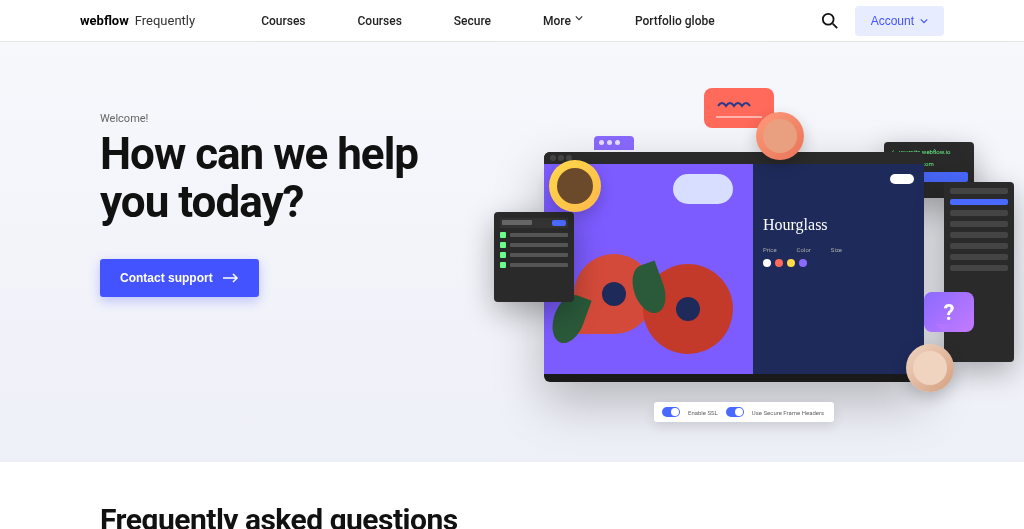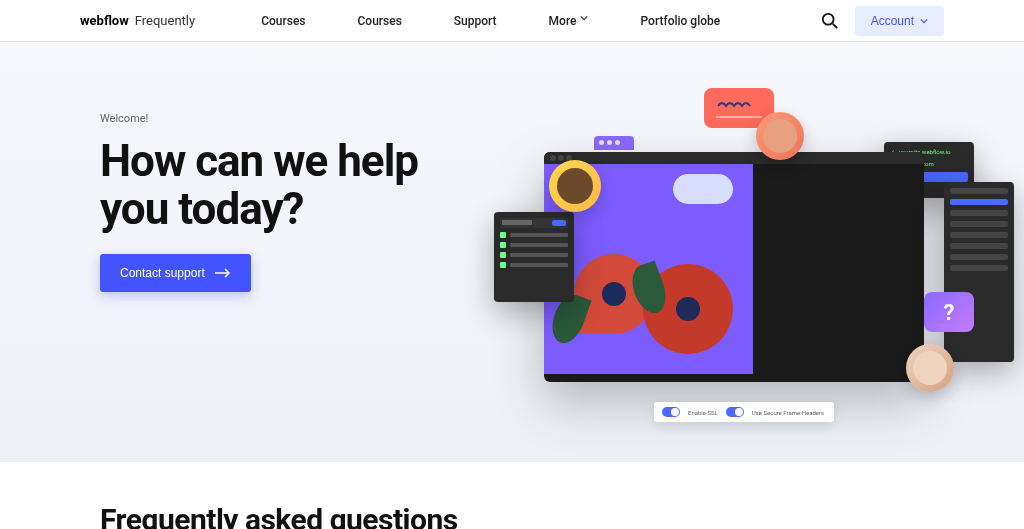--- a/index.html
+++ b/index.html
@@ -12,24 +12,24 @@
     .logo-light { font-weight: 400; color: #333; }
     .nav { display: flex; gap: 20px; margin-left: 12px; }
     .nav-item { font-size: 12px; color: #222; text-decoration: none; font-weight: 500; margin-left: 32px; }
     .nav-item.more { display: flex; align-items: flex-start; gap: 4px; }
     .header-right { display: flex; align-items: center; gap: 16px; }
     .search-icon { width: 18px; height: 18px; cursor: pointer; }
     .account-btn { background: #e8ecff; color: #4353ff; padding: 8px 16px; border-radius: 4px; border: none; font-size: 12px; font-weight: 500; display: flex; align-items: center; gap: 6px; cursor: pointer; }
     
     .hero { background: linear-gradient(180deg, #f7f8fc 0%, #eef0f8 100%); padding: 70px 0 60px 0; position: relative; overflow: hidden; min-height: 420px; }
     .hero-content { padding-left: 100px; max-width: 480px; position: relative; z-index: 2; }
-    .hero-eyebrow { font-size: 11px; color: #666; margin-bottom: 12px; }
-    .hero-title { font-size: 44px; font-weight: 700; line-height: 1.1; color: #111; margin-bottom: 20px; letter-spacing: -1px; }
+    .hero-eyebrow { font-size: 11px; color: #666; margin-bottom: 5px; }
+    .hero-title { font-size: 44px; font-weight: 700; line-height: 1.1; color: #111; margin-bottom: 32px; letter-spacing: -1px; }
     .hero-desc { font-size: 13px; color: #555; line-height: 1.5; margin-bottom: 26px; max-width: 340px; }
-    .hero-cta { background: #4353ff; color: #fff; border: none; padding: 12px 20px; font-size: 12px; font-weight: 400; display: inline-flex; align-items: center; gap: 10px; cursor: pointer; border-radius: 3px; box-shadow: 0 4px 12px rgba(67,83,255,0.3); }
+    .hero-cta { background: #4353ff; color: #fff; border: none; padding: 12px 20px; font-size: 12px; font-weight: 700; display: inline-flex; align-items: center; gap: 10px; cursor: pointer; border-radius: 3px; box-shadow: 0 4px 12px rgba(67,83,255,0.3); }
     
     .illustration { position: absolute; right: 20px; top: 50px; width: 500px; height: 340px; }
     .main-editor { position: absolute; left: 40px; top: 60px; width: 380px; height: 230px; background: #1a1a1a; border-radius: 6px; box-shadow: 0 20px 50px rgba(0,0,0,0.25); overflow: hidden; }
     .editor-top { height: 12px; background: #2a2a2a; display: flex; gap: 2px; padding: 3px 6px; }
     .editor-dot { width: 6px; height: 6px; border-radius: 50%; background: #444; }
     .editor-canvas { height: 210px; display: flex; }
     .canvas-left { width: 55%; background: #7c5cff; position: relative; overflow: hidden; }
     .flower { position: absolute; }
     .flower-1 { width: 80px; height: 80px; background: #d44a3a; border-radius: 50% 50% 50% 0; bottom: 40px; left: 30px; }
     .flower-2 { width: 90px; height: 90px; background: #c43a2a; border-radius: 50%; bottom: 20px; right: 20px; }
@@ -92,21 +92,21 @@
 
 <header class="header">
   <div class="header-left">
     <div class="logo">
       <span class="logo-bold">webflow</span>
       <span class="logo-light">Frequently</span>
     </div>
     <nav class="nav">
       <a class="nav-item">Courses</a>
       <a class="nav-item">Courses</a>
-      <a class="nav-item">Support</a>
+      <a class="nav-item">Secure</a>
       <a class="nav-item more">
         <span>More</span>
         <svg class="chevron" viewBox="0 0 10 10">
             <path d="M1 3 L5 7 L9 3" stroke="#333" stroke-width="1.5" fill="none"></path>
           </svg>
       </a>
       <a class="nav-item">Portfolio globe</a>
     </nav>
   </div>
   <div class="header-right">
@@ -167,20 +167,35 @@
           <div class="cloud"></div>
           <div class="flower flower-1">
               <div class="flower-center"></div>
             </div>
           <div class="flower flower-2">
               <div class="flower-center"></div>
             </div>
           <div class="leaf leaf-1"></div>
           <div class="leaf leaf-2"></div>
         </div>
+        <div class="canvas-right">
+          <div class="pill"></div>
+          <div class="hourglass-title">Hourglass</div>
+          <div class="detail-row">
+              <span>Price</span>
+              <span>Color</span>
+              <span>Size</span>
+            </div>
+          <div class="dots-row">
+            <div class="color-dot" style="background:#fff"></div>
+            <div class="color-dot" style="background:#ff6a5a"></div>
+            <div class="color-dot" style="background:#ffd94a"></div>
+            <div class="color-dot" style="background:#8a6aff"></div>
+          </div>
+        </div>
       </div>
     </div>
 
     <div class="panel-left">
       <div class="panel-left-top">
         <div style="width:30px;height:5px;background:#666;border-radius:1px"></div>
         <div class="panel-chip"></div>
       </div>
       <div class="panel-item">
           <div class="panel-item-dot"></div>

